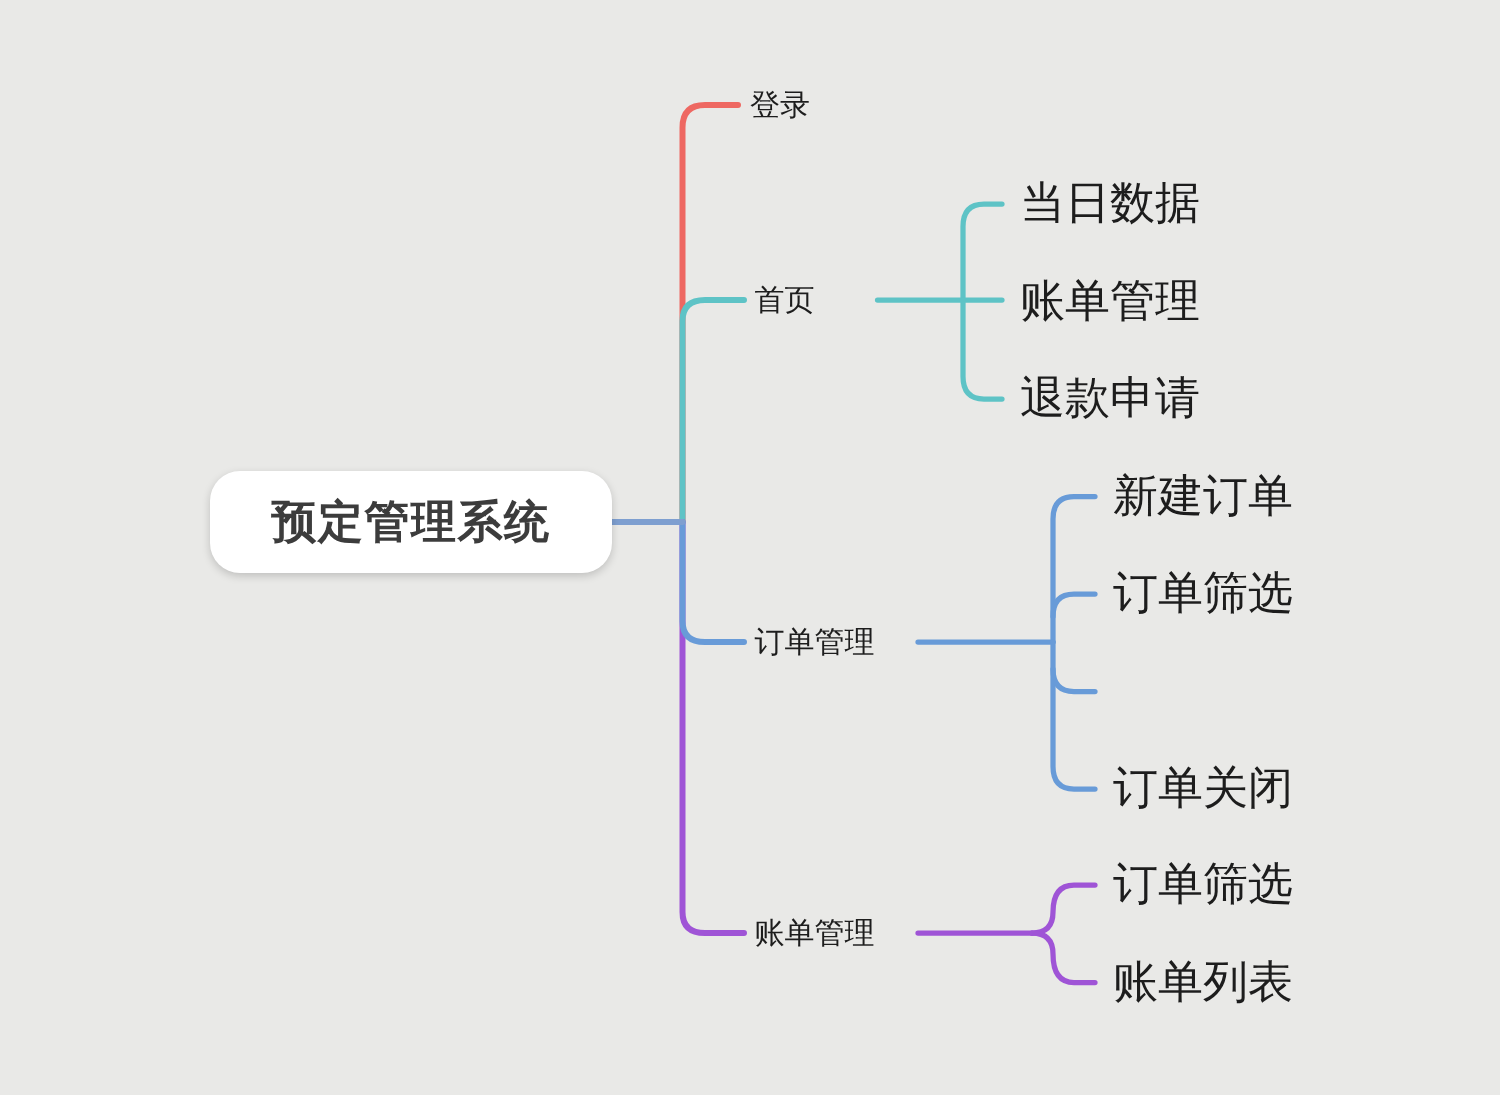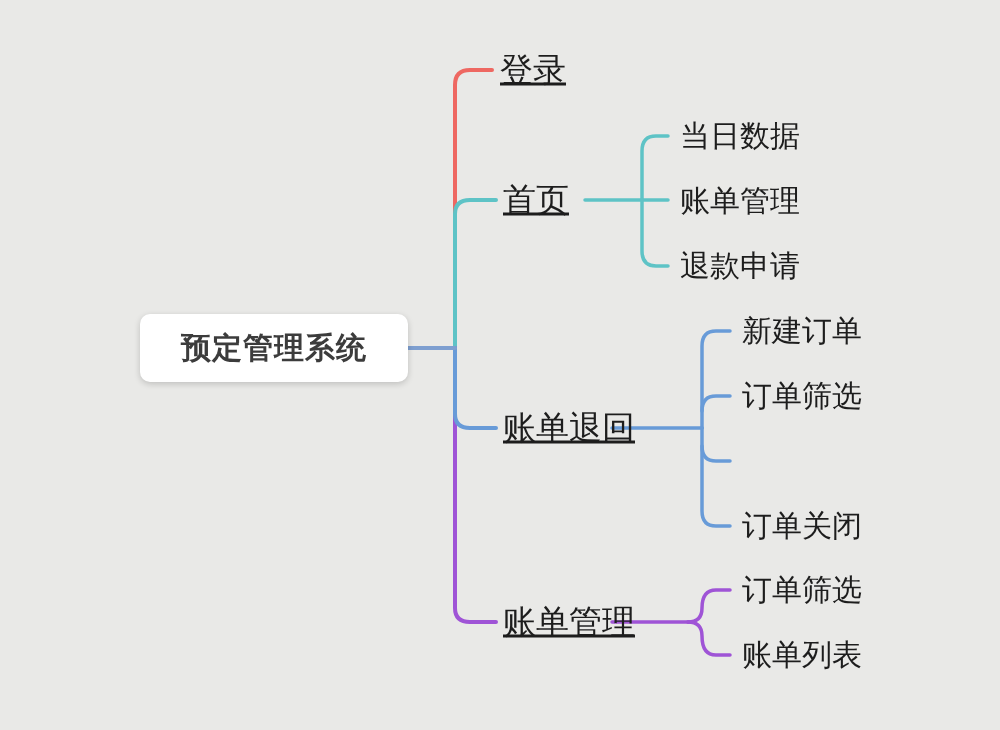--- a/index.html
+++ b/index.html
@@ -25,43 +25,42 @@
     stroke-linecap:round;
     stroke-linejoin:round;
   }
   .root-node{
     position:absolute;
     left:140px;
     top:314px;
     width:268px;
     height:68px;
     background:#ffffff;
-    border-radius:10px;
+    border-radius:20px;
     box-shadow:0 2px 6px rgba(0,0,0,0.18);
     display:flex;
     align-items:center;
     justify-content:center;
     font-size:30px;
     font-weight:700;
     color:#3c3c3c;
     letter-spacing:1px;
     cursor:pointer;
   }
   .label{
     position:absolute;
     transform:translateY(-50%);
     font-size:30px;
     color:#1d1d1d;
     white-space:nowrap;
     cursor:pointer;
   }
   .label.main{
-    font-size:33px;
+    font-size:20px;
     font-weight:500;
-    text-decoration:underline;
   }
 </style>
 </head>
 <body>
 
 <div class="canvas">
 
   <svg class="wires" viewBox="0 0 1000 730">
 
     <path d="M455,348 V85 Q455,70 470,70 H492" stroke-width="4" stroke="#ee6862"></path>
@@ -83,21 +82,21 @@
 
     <path d="M612,622 H688" stroke-width="3.5" stroke="#9f54d6"></path>
     <path d="M688,622 Q702,622 702,608 Q702,590 716,590 H730" stroke-width="3.5" stroke="#9f54d6"></path>
     <path d="M688,622 Q702,622 702,636 Q702,655 716,655 H730" stroke-width="3.5" stroke="#9f54d6"></path>
   </svg>
 
   <div class="root-node">预定管理系统</div>
 
   <div class="label main" style="left:500px;top:70px">登录</div>
   <div class="label main" style="left:503px;top:200px">首页</div>
-  <div class="label main" style="left:503px;top:428px">账单退回</div>
+  <div class="label main" style="left:503px;top:428px">订单管理</div>
   <div class="label main" style="left:503px;top:622px">账单管理</div>
 
   <div class="label" style="left:680px;top:136px">当日数据</div>
   <div class="label" style="left:680px;top:201px">账单管理</div>
   <div class="label" style="left:680px;top:266px">退款申请</div>
 
   <div class="label" style="left:742px;top:331px">新建订单</div>
   <div class="label" style="left:742px;top:396px">订单筛选</div>
   <div class="label" style="left:742px;top:526px">订单关闭</div>
 

